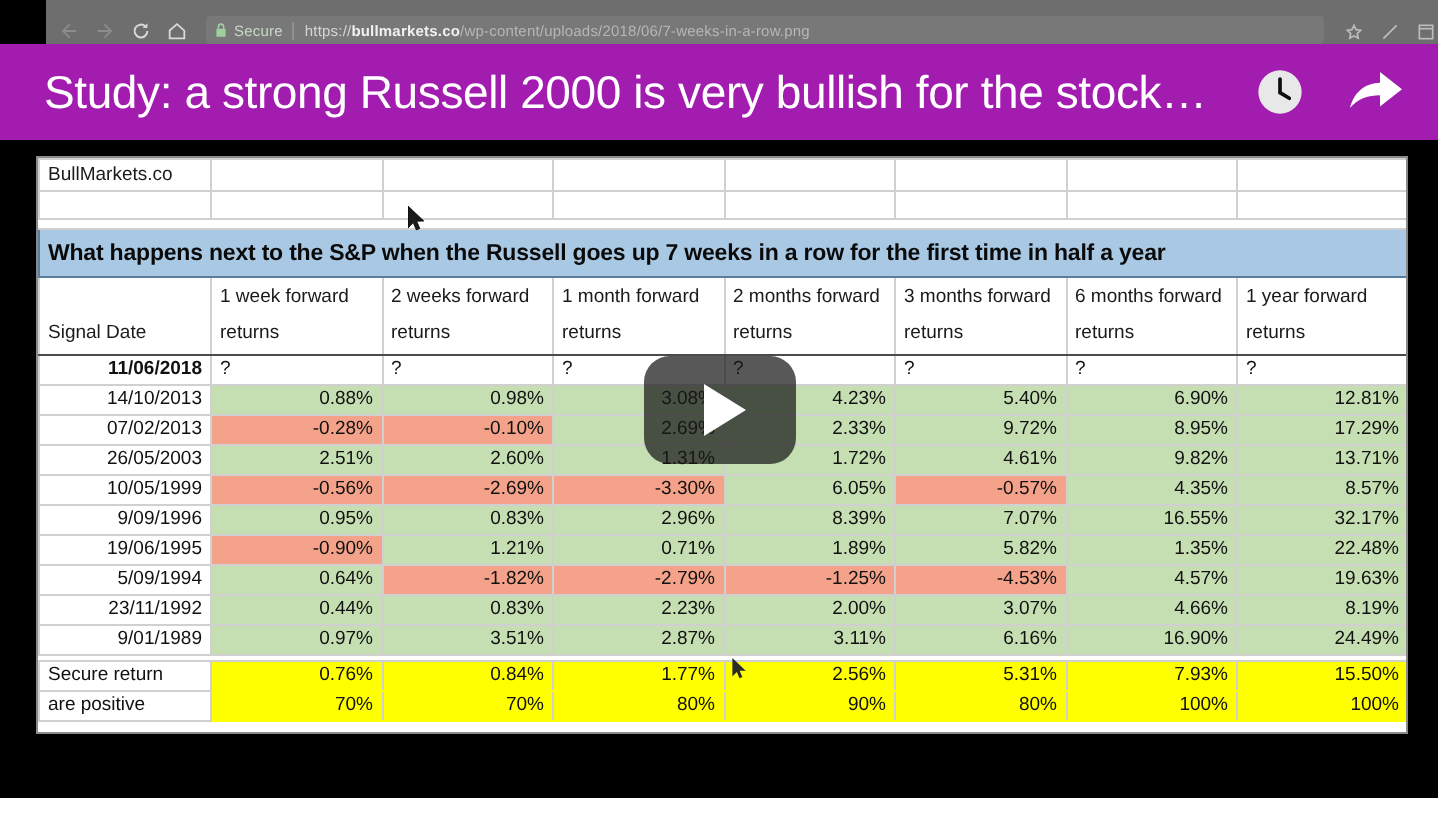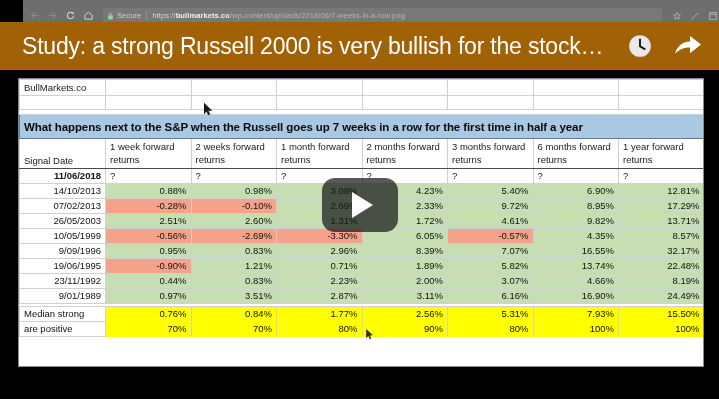--- a/index.html
+++ b/index.html
@@ -92,21 +92,21 @@
     display: flex; align-items: center; justify-content: center;
     color: #bdbdbd;
   }
   .chrome-icon svg { display: block; }
 
   
   #video-title-bar {
     position: absolute;
     left: 0; top: 22px;
     width: 719px; height: 48px;
-    background: #a16207;
+    background: #a21caf;
     display: flex;
     align-items: center;
     padding: 0 16px 0 22px;
   }
   #video-title {
     color: #ffffff;
     font-size: 23px;
     font-weight: 400;
     letter-spacing: -.2px;
     white-space: nowrap;
@@ -180,21 +180,21 @@
     border: 1px solid #5b7d9c;
     letter-spacing: -.1px;
   }
 
   tr.head-row td {
     background: #ffffff;
     font-size: 9.5px;
     color: #1a1a1a;
     vertical-align: top;
     height: 30px;
-    line-height: 13px;
+    line-height: 18px;
     white-space: normal;
     border-top-color: #ffffff;
     border-bottom: 1px solid #4a4a4a;
   }
   tr.head-row td.head-date {
     vertical-align: bottom;
     text-align: left;
   }
   td.head-label { text-align: left; }
 
@@ -478,22 +478,32 @@
             <td class="num pos">16.55%</td>
             <td class="num pos">32.17%</td>
           </tr>
           <tr>
             <td class="date-cell">19/06/1995</td>
             <td class="num neg">-0.90%</td>
             <td class="num pos">1.21%</td>
             <td class="num pos">0.71%</td>
             <td class="num pos">1.89%</td>
             <td class="num pos">5.82%</td>
-            <td class="num pos">13.74%</td>
+            <td class="num pos">1.35%</td>
             <td class="num pos">22.48%</td>
+          </tr>
+          <tr>
+            <td class="date-cell">5/09/1994</td>
+            <td class="num pos">0.64%</td>
+            <td class="num neg">-1.82%</td>
+            <td class="num neg">-2.79%</td>
+            <td class="num neg">-1.25%</td>
+            <td class="num neg">-4.53%</td>
+            <td class="num pos">4.57%</td>
+            <td class="num pos">19.63%</td>
           </tr>
           <tr>
             <td class="date-cell">23/11/1992</td>
             <td class="num pos">0.44%</td>
             <td class="num pos">0.83%</td>
             <td class="num pos">2.23%</td>
             <td class="num pos">2.00%</td>
             <td class="num pos">3.07%</td>
             <td class="num pos">4.66%</td>
             <td class="num pos">8.19%</td>
@@ -505,21 +515,21 @@
             <td class="num pos">2.87%</td>
             <td class="num pos">3.11%</td>
             <td class="num pos">6.16%</td>
             <td class="num pos">16.90%</td>
             <td class="num pos">24.49%</td>
           </tr>
           <tr class="sep-row">
             <td colspan="8"></td>
           </tr>
           <tr class="median-row">
-            <td class="summary-label">Median strong</td>
+            <td class="summary-label">Secure return</td>
             <td class="yellow">0.76%</td>
             <td class="yellow">0.84%</td>
             <td class="yellow">1.77%</td>
             <td class="yellow">2.56%</td>
             <td class="yellow">5.31%</td>
             <td class="yellow">7.93%</td>
             <td class="yellow">15.50%</td>
           </tr>
           <tr class="pct-b">
             <td class="summary-label">are positive</td>

